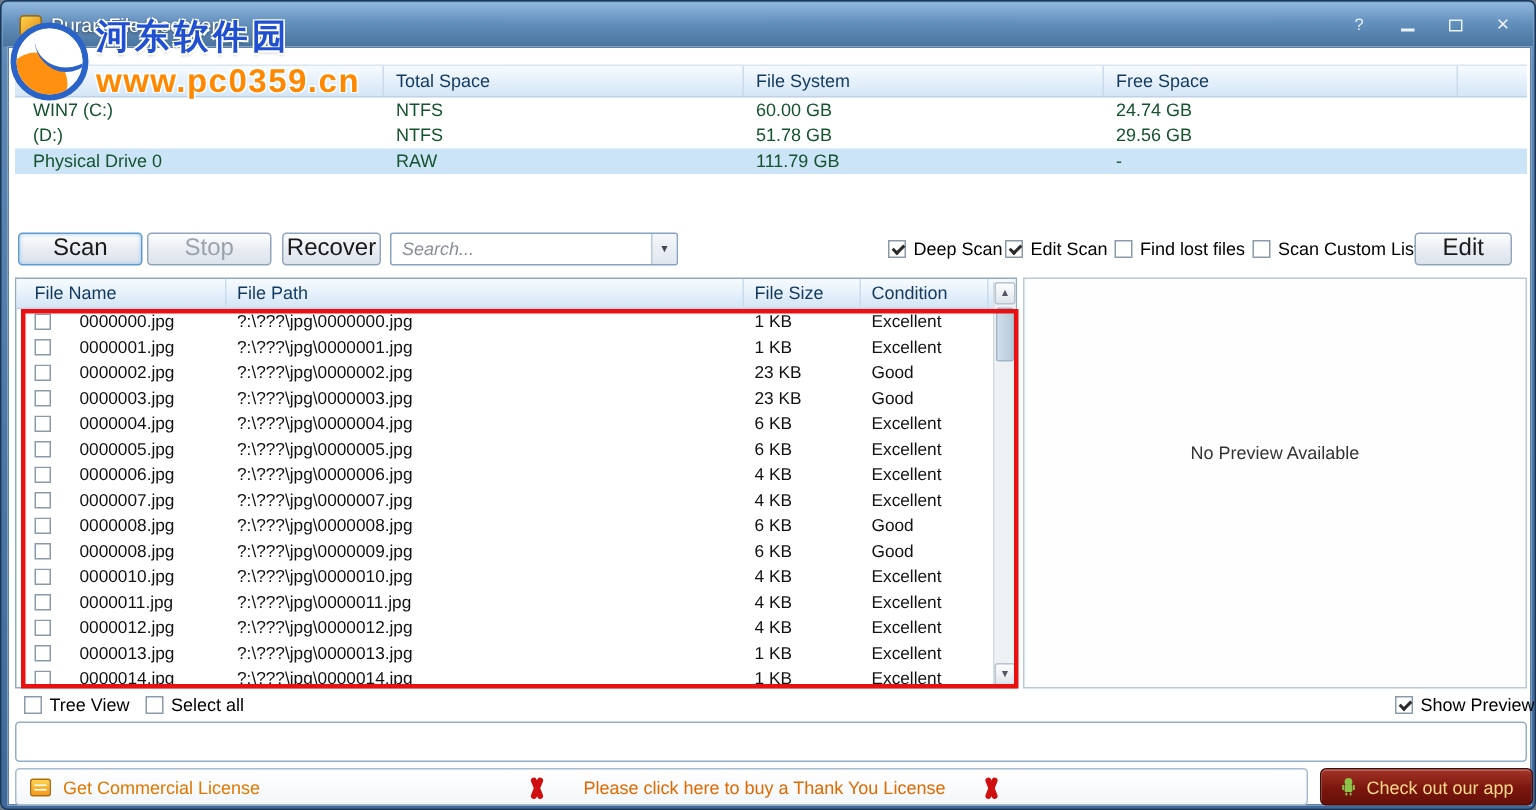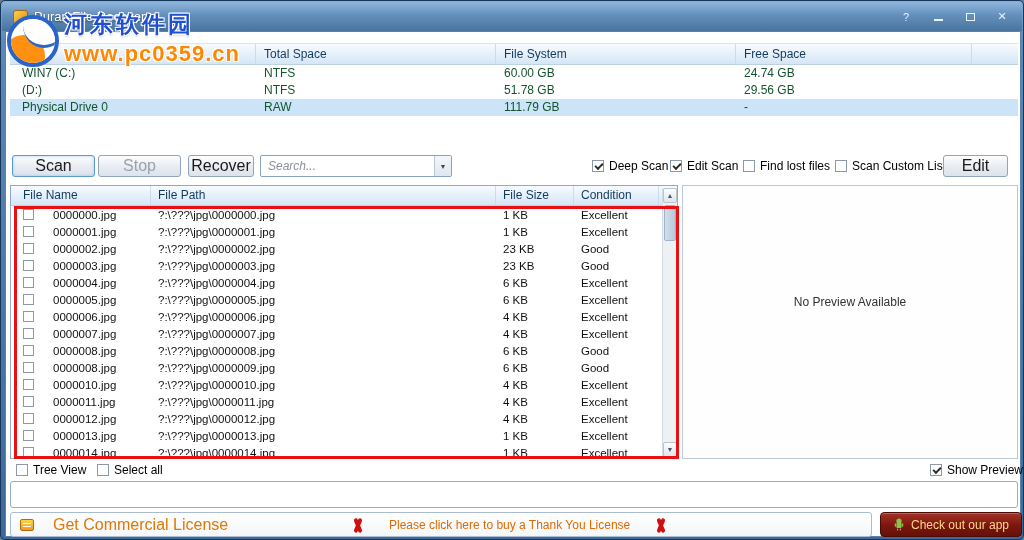--- a/index.html
+++ b/index.html
@@ -101,21 +101,21 @@
 
   
   .status-box{position:absolute;left:4px;top:449px;width:1008px;height:27px;border:1px solid #93aec6;border-radius:3px;background:#fff}
 
   
   .bottom-left-box{position:absolute;left:4px;top:480px;width:862px;height:25px;border:1px solid #a8bccd;border-radius:3px;
     background:linear-gradient(180deg,#ffffff,#f3f6f9);display:flex;align-items:center}
   .cert-icon{margin-left:9px;width:14px;height:12px;background:linear-gradient(180deg,#ffd34f,#f09a1a);
     border:1px solid #b06d10;border-radius:2px;position:relative;flex:0 0 14px}
   .cert-icon::after{content:"";position:absolute;left:2px;top:3px;width:8px;height:1px;background:#fff;box-shadow:0 3px 0 #fff}
-  .license-link{margin-left:19px;font-size:16px;color:#e07800;cursor:pointer}
+  .license-link{margin-left:8px;font-size:12px;color:#e07800;cursor:pointer}
   .center-group{position:absolute;left:340px;top:0;height:23px;display:flex;align-items:center;gap:24px}
   .thank-you{font-size:12px;color:#e06a00;cursor:pointer}
   .ribbon{position:relative;width:14px;height:18px;display:inline-block}
   .ribbon::before,.ribbon::after{content:"";position:absolute;top:2px;left:5px;width:4px;height:15px;background:#d01010;border-radius:2px}
   .ribbon::before{transform:rotate(22deg)}
   .ribbon::after{transform:rotate(-22deg)}
   .app-button{position:absolute;left:874px;top:480px;width:142px;height:25px;border-radius:4px;border:1px solid #4a0a06;
     background:linear-gradient(180deg,#a43326,#7a160e 55%,#66100a);display:flex;align-items:center;justify-content:center;gap:6px;cursor:pointer;
     box-shadow:inset 0 1px 0 rgba(255,255,255,.25)}
   .app-button-label{font-size:12px;color:#ffd88a}

